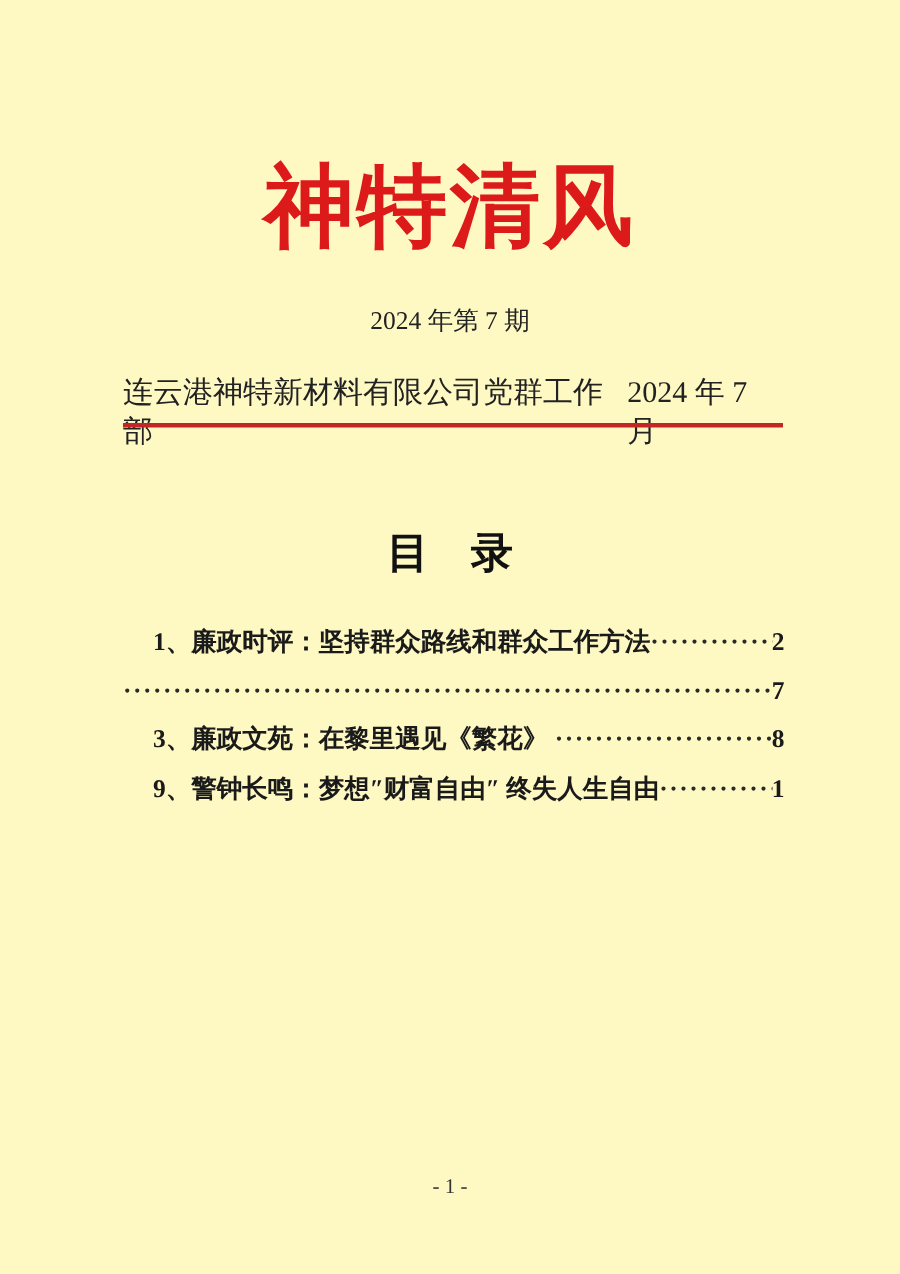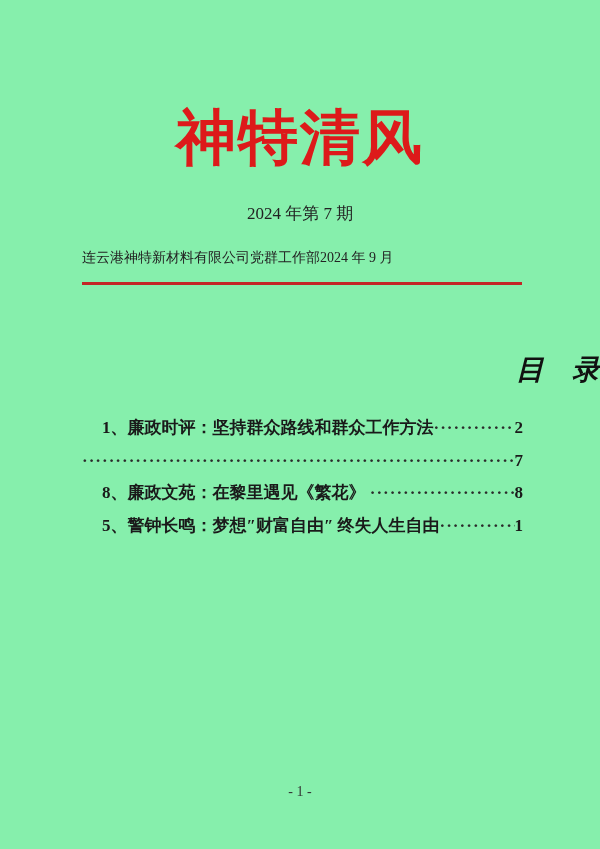--- a/index.html
+++ b/index.html
@@ -4,21 +4,21 @@
 <style>
   html, body {
     margin: 0;
     padding: 0;
     background: #ffffff;
   }
   .page {
     position: relative;
     width: 600px;
     height: 849px;
-    background: #86efac;
+    background: #fef9c3;
     overflow: hidden;
     font-family: "Liberation Serif", "DejaVu Serif", serif;
     color: #1a1a1a;
   }
   .masthead-title {
     position: absolute;
     top: 102px;
     left: 0;
     width: 100%;
     margin: 0;
@@ -40,45 +40,44 @@
     color: #222222;
   }
   .publisher-row {
     position: absolute;
     top: 249px;
     left: 82px;
     width: 440px;
     display: flex;
     justify-content: flex-start;
     align-items: baseline;
-    font-size: 14px;
+    font-size: 20px;
     line-height: 1.3;
     color: #222222;
   }
   .red-rule {
     position: absolute;
     top: 282px;
     left: 82px;
     width: 440px;
     height: 3px;
     background: #c32626;
   }
   .toc-heading {
     position: absolute;
     top: 352px;
     left: 0;
     width: 100%;
     margin: 0;
-    text-align: right;
+    text-align: center;
     font-size: 28px;
     line-height: 1.3;
     font-weight: bold;
     color: #111111;
     white-space: pre;
-    font-style: italic;
   }
   .toc-list {
     position: absolute;
     top: 417px;
     left: 82px;
     width: 441px;
   }
   .toc-row {
     display: flex;
     align-items: baseline;
@@ -118,44 +117,44 @@
 <body>
 
 <div class="page">
 
   <h1 class="masthead-title">神特清风</h1>
 
   <div class="issue-line">2024 年第 7 期</div>
 
   <div class="publisher-row">
     <span>连云港神特新材料有限公司党群工作部</span>
-    <span>2024 年 9 月</span>
+    <span>2024 年 7 月</span>
   </div>
 
   <div class="red-rule"></div>
 
   <h2 class="toc-heading">目　录</h2>
 
   <div class="toc-list">
       <div class="toc-row">
         <span class="toc-label">1、廉政时评：坚持群众路线和群众工作方法</span>
         <span class="toc-leader">·································································</span>
         <span class="toc-page">2</span>
       </div>
       <div class="toc-row">
         <span class="toc-leader">·································································</span>
         <span class="toc-page">7</span>
       </div>
       <div class="toc-row">
-        <span class="toc-label">8、廉政文苑：在黎里遇见《繁花》 </span>
+        <span class="toc-label">3、廉政文苑：在黎里遇见《繁花》 </span>
         <span class="toc-leader">·································································</span>
         <span class="toc-page">8</span>
       </div>
       <div class="toc-row">
-        <span class="toc-label">5、警钟长鸣：梦想″财富自由″ 终失人生自由</span>
+        <span class="toc-label">9、警钟长鸣：梦想″财富自由″ 终失人生自由</span>
         <span class="toc-leader">·································································</span>
         <span class="toc-page">1</span>
       </div>
     </div>
 
   <div class="page-footer">- 1 -</div>
 
 </div>
 
 </body></html>

